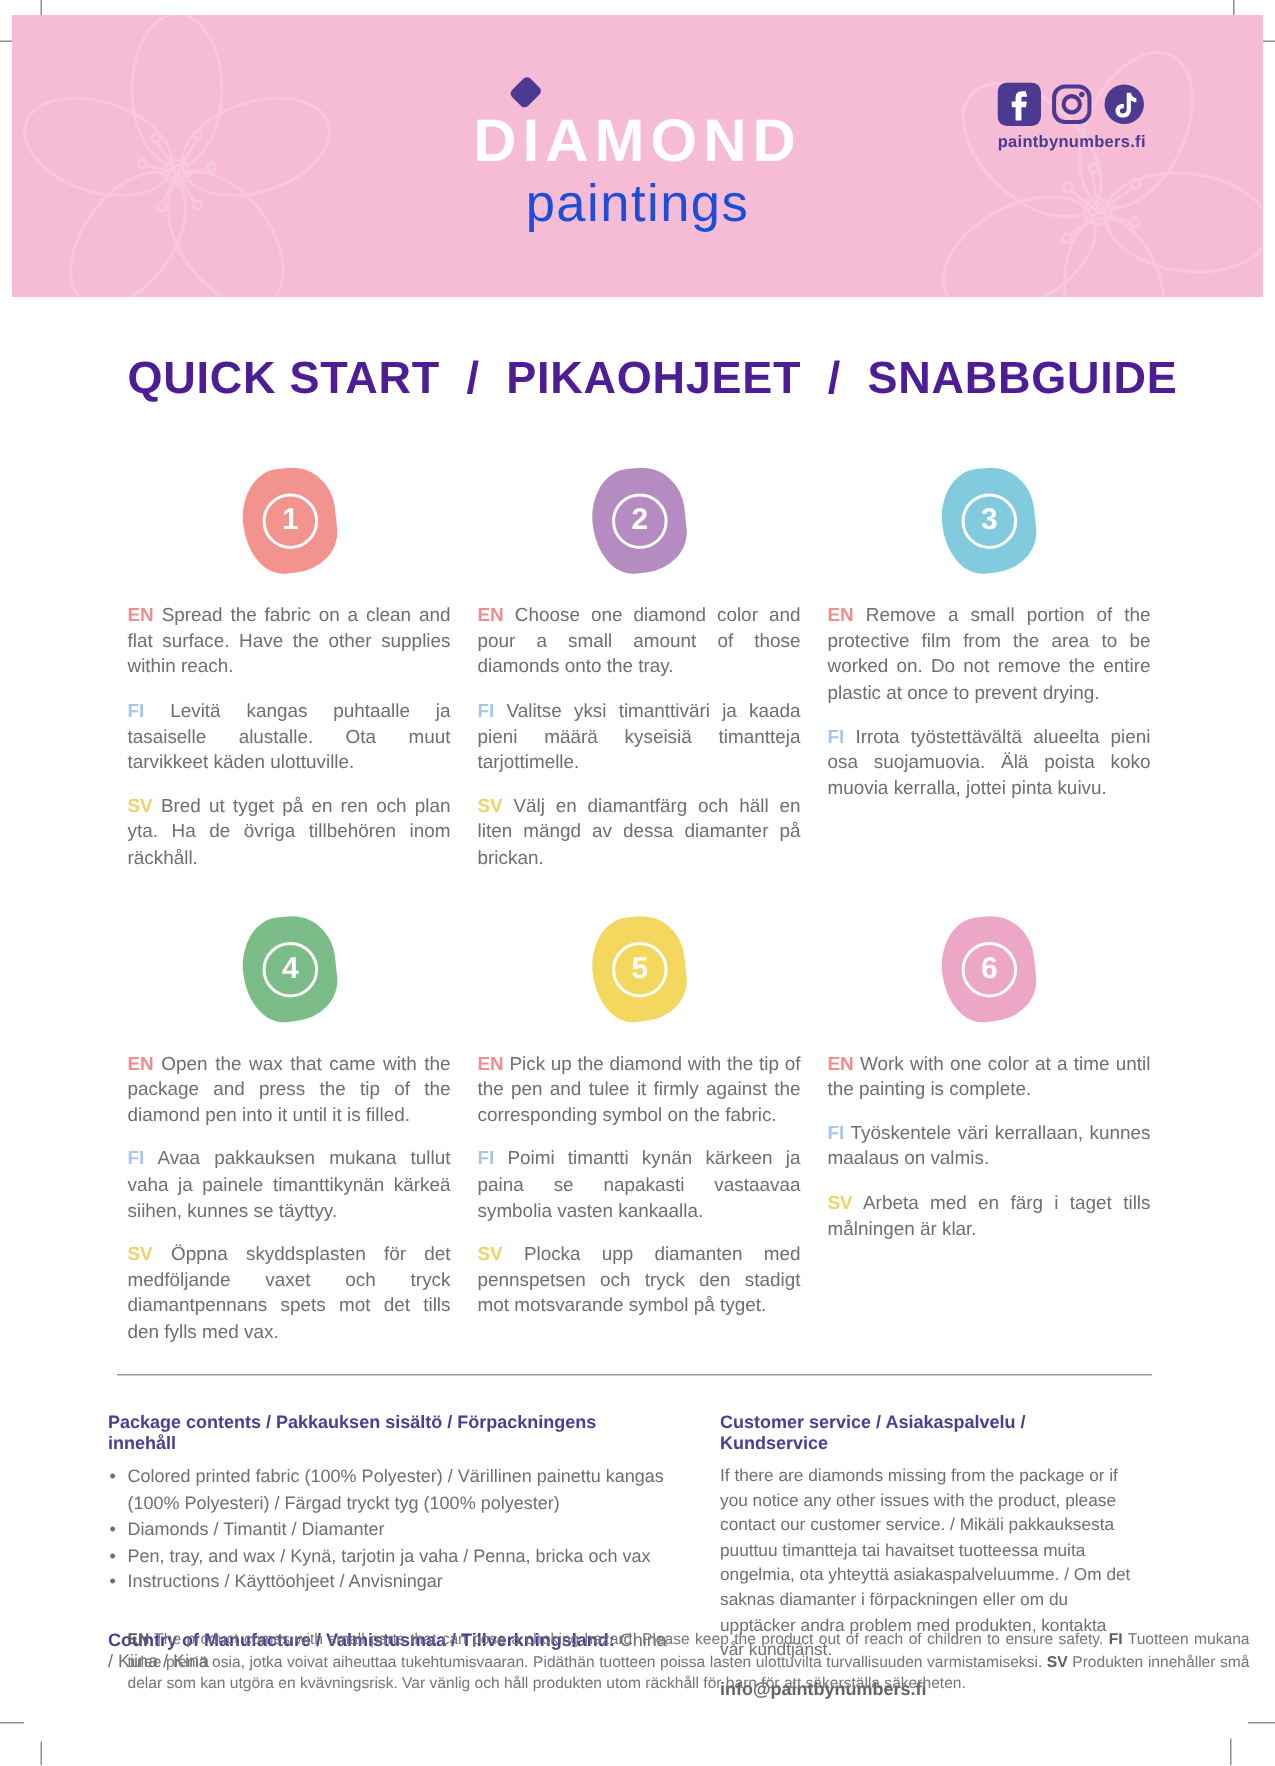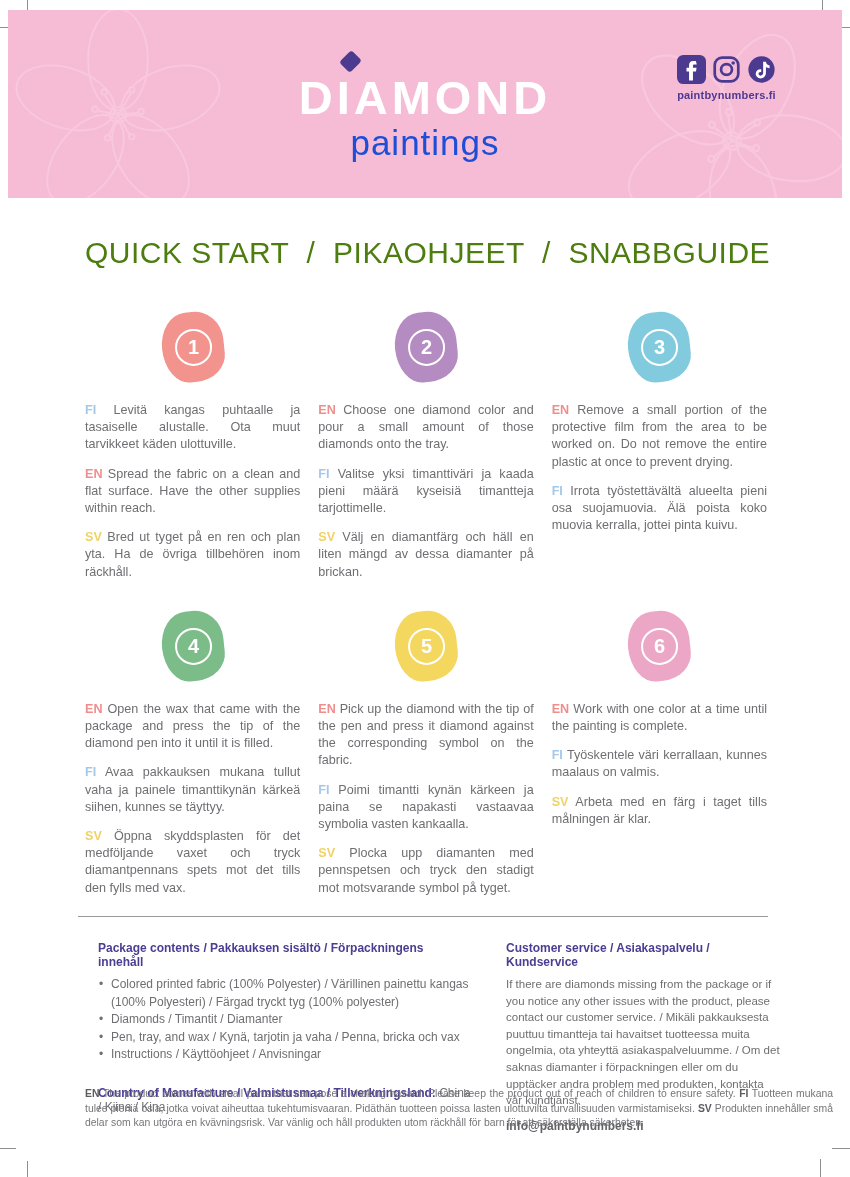--- a/index.html
+++ b/index.html
@@ -10,45 +10,45 @@
   .crop { position:absolute; background:#8f8f8f; }
 
   
   .banner { position:absolute; top:10px; left:8px; right:8px; height:188px; background:#f6bcd6; overflow:hidden; }
   .flower { position:absolute; opacity:.55; }
   .flower.left { left:-40px; top:-10px; }
   .flower.right { right:-50px; top:6px; }
 
   .logo { position:absolute; top:38px; left:0; right:0; text-align:center; }
   .logo-diamond { position:absolute; top:6px; left:calc(50% - 82px); width:15px; height:15px; background:#4c3a90; border-radius:3px; transform:rotate(45deg) scaleY(1.15); }
-  .logo-word { font-size:47px; font-weight:900; letter-spacing:4px; color:#ffffff; line-height:1.0; padding-top:26px; }
+  .logo-word { font-size:40px; font-weight:900; letter-spacing:4px; color:#ffffff; line-height:1.0; padding-top:26px; }
   .logo-sub { font-size:35px; font-weight:500; letter-spacing:1px; color:#1d4ed8; margin-top:2px; }
 
-  .social-wrap { position:absolute; top:45px; right:66px; text-align:center; }
+  .social-wrap { position:absolute; top:45px; right:78px; text-align:center; }
   .social-row { display:flex; gap:6px; justify-content:center; }
   .social-row svg { display:block; }
   .site { margin-top:5px; font-size:11px; font-weight:700; color:#4c3a90; letter-spacing:.2px; }
 
   
-  .title { position:absolute; top:236px; left:85px; font-size:30px; font-weight:400; letter-spacing:.5px; color:#4d7c0f; white-space:pre; }
+  .title { position:absolute; top:236px; left:85px; font-size:30px; font-weight:700; letter-spacing:.5px; color:#4c1d95; white-space:pre; }
 
   
   .grid { position:absolute; top:312px; left:85px; width:682px; display:grid; grid-template-columns:1fr 1fr 1fr; column-gap:18px; row-gap:18px; }
   .cell { text-align:left; }
   .blob { width:62px; height:70px; margin:0 auto 20px auto; display:flex; align-items:center; justify-content:center; border-radius:48% 52% 55% 45% / 55% 48% 42% 58%; transform:rotate(-6deg); }
   .blob-ring { width:37px; height:37px; border:2.2px solid #ffffff; border-radius:50%; display:flex; align-items:center; justify-content:center; transform:rotate(6deg); }
   .blob-num { color:#ffffff; font-size:20px; font-weight:700; }
   .cell p { font-size:12.6px; line-height:17.2px; color:#6f6f73; text-align:justify; margin-bottom:12px; }
   .lab { font-weight:700; }
 
   
   .divider { position:absolute; top:916px; left:78px; width:690px; border-top:1.6px solid #9b9b9b; }
 
   
-  .footer-cols { position:absolute; top:941px; left:98px; width:683px; display:flex; gap:34px; }
+  .footer-cols { position:absolute; top:941px; left:72px; width:683px; display:flex; gap:34px; }
   .fcol-left { width:374px; }
   .fcol-right { width:275px; }
   .fhead { font-size:12px; font-weight:700; color:#4b3d92; margin-bottom:7px; }
   .plist { list-style:none; }
   .plist li { position:relative; font-size:12px; line-height:17.5px; color:#6f6f73; padding-left:13px; }
   .plist li::before { content:"•"; position:absolute; left:1px; top:0; color:#6f6f73; }
   .country { margin-top:22px; font-size:12px; color:#6f6f73; }
   .country b { color:#4b3d92; font-weight:700; }
   .cs-body { font-size:11.5px; line-height:16.6px; color:#6f6f73; text-align:left; }
   .cs-email { margin-top:10px; font-size:12px; font-weight:700; color:#636367; }
@@ -141,22 +141,22 @@
   <h1 class="title">QUICK START  /  PIKAOHJEET  /  SNABBGUIDE</h1>
 
   <main class="grid">
 
     <section class="cell">
       <div class="blob" style="background-color: rgb(242, 147, 142);">
         <span class="blob-ring">
             <span class="blob-num">1</span>
           </span>
       </div>
+      <p><span class="lab" style="color: rgb(239, 143, 141);">EN</span> <span>Spread the fabric on a clean and flat surface. Have the other supplies within reach.</span></p>
       <p><span class="lab" style="color: rgb(165, 200, 232);">FI</span> <span>Levitä kangas puhtaalle ja tasaiselle alustalle. Ota muut tarvikkeet käden ulottuville.</span></p>
-      <p><span class="lab" style="color: rgb(239, 143, 141);">EN</span> <span>Spread the fabric on a clean and flat surface. Have the other supplies within reach.</span></p>
       <p><span class="lab" style="color: rgb(240, 210, 103);">SV</span> <span>Bred ut tyget på en ren och plan yta. Ha de övriga tillbehören inom räckhåll.</span></p>
     </section>
 
     <section class="cell">
       <div class="blob" style="background-color: rgb(180, 140, 193);">
         <span class="blob-ring">
             <span class="blob-num">2</span>
           </span>
       </div>
       <p><span class="lab" style="color: rgb(239, 143, 141);">EN</span> <span>Choose one diamond color and pour a small amount of those diamonds onto the tray.</span></p>
@@ -184,21 +184,21 @@
       <p><span class="lab" style="color: rgb(165, 200, 232);">FI</span> <span>Avaa pakkauksen mukana tullut vaha ja painele timanttikynän kärkeä siihen, kunnes se täyttyy.</span></p>
       <p><span class="lab" style="color: rgb(240, 210, 103);">SV</span> <span>Öppna skyddsplasten för det medföljande vaxet och tryck diamantpennans spets mot det tills den fylls med vax.</span></p>
     </section>
 
     <section class="cell">
       <div class="blob" style="background-color: rgb(244, 215, 94);">
         <span class="blob-ring">
             <span class="blob-num">5</span>
           </span>
       </div>
-      <p><span class="lab" style="color: rgb(239, 143, 141);">EN</span> <span>Pick up the diamond with the tip of the pen and press it diamond against the corresponding symbol on the fabric.</span></p>
+      <p><span class="lab" style="color: rgb(239, 143, 141);">EN</span> <span>Pick up the diamond with the tip of the pen and tulee it firmly against the corresponding symbol on the fabric.</span></p>
       <p><span class="lab" style="color: rgb(165, 200, 232);">FI</span> <span>Poimi timantti kynän kärkeen ja paina se napakasti vastaavaa symbolia vasten kankaalla.</span></p>
       <p><span class="lab" style="color: rgb(240, 210, 103);">SV</span> <span>Plocka upp diamanten med pennspetsen och tryck den stadigt mot motsvarande symbol på tyget.</span></p>
     </section>
 
     <section class="cell">
       <div class="blob" style="background-color: rgb(237, 167, 198);">
         <span class="blob-ring">
             <span class="blob-num">6</span>
           </span>
       </div>

